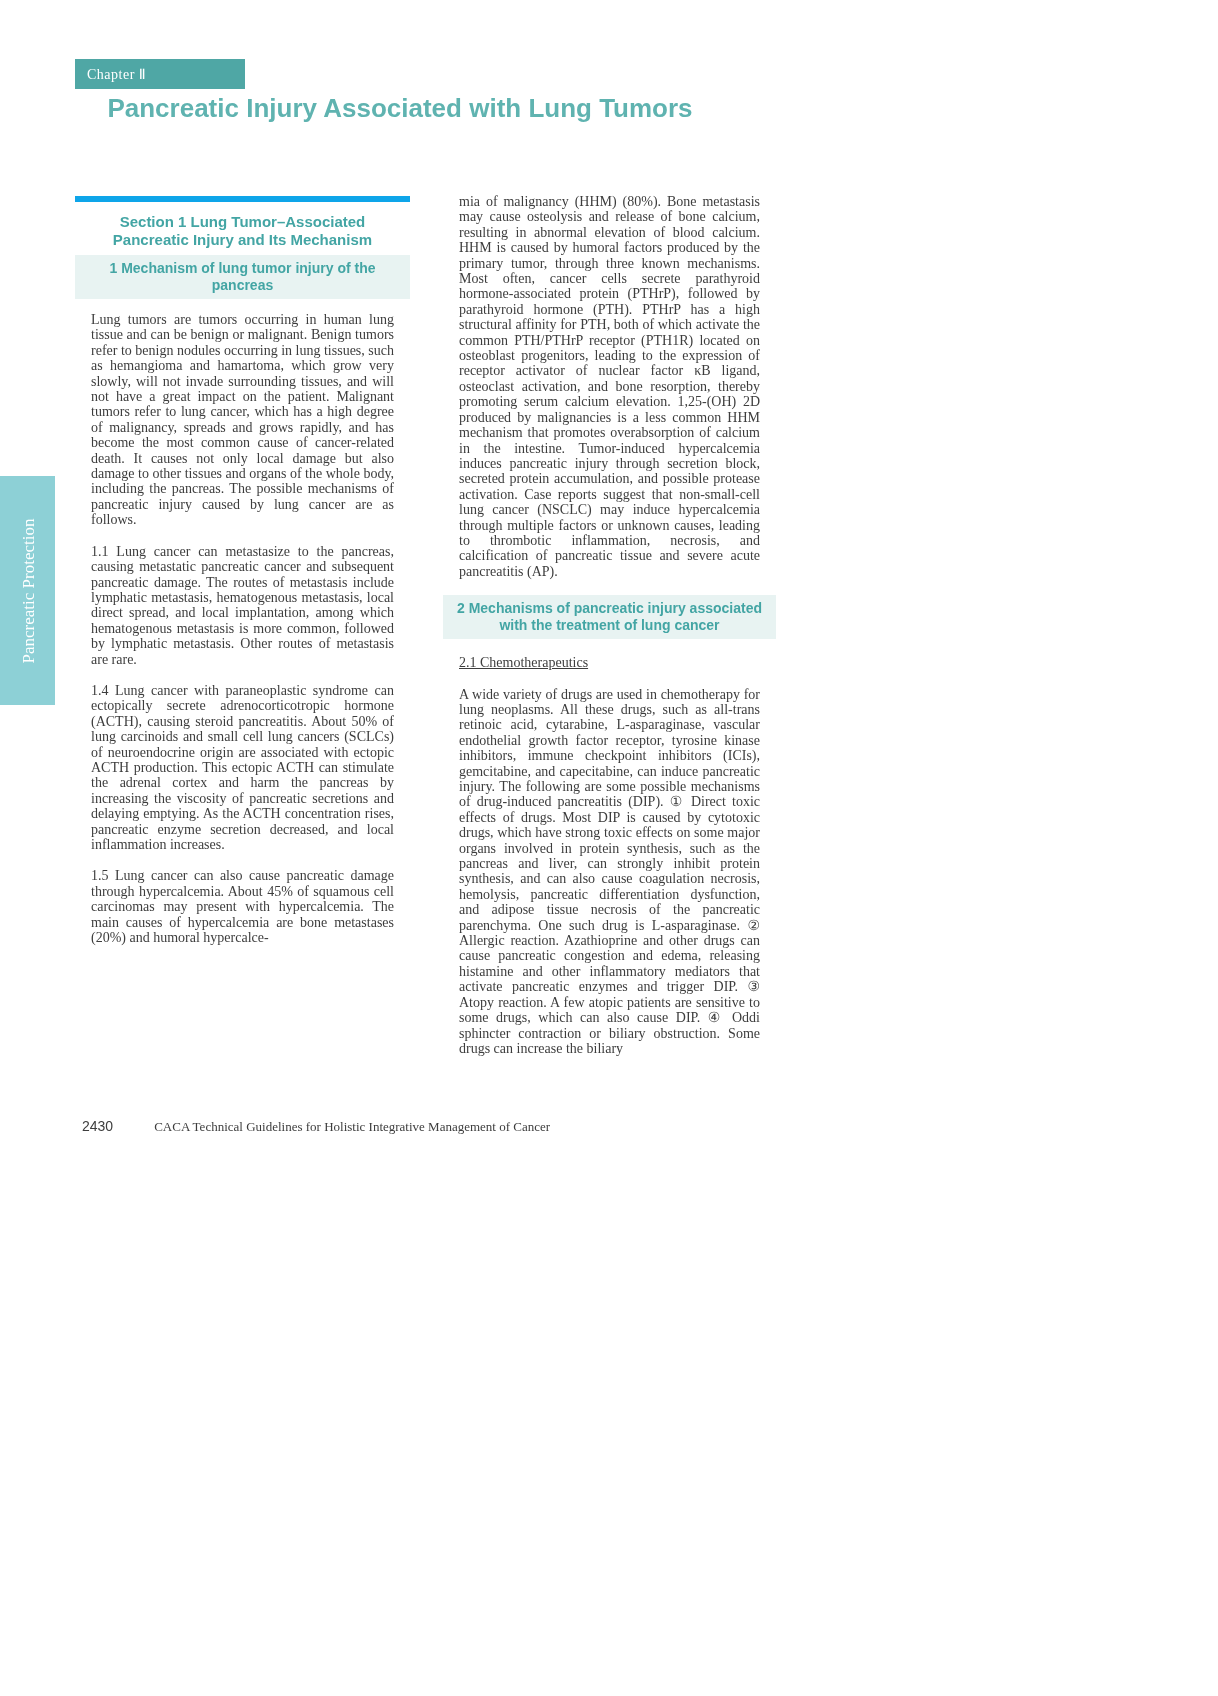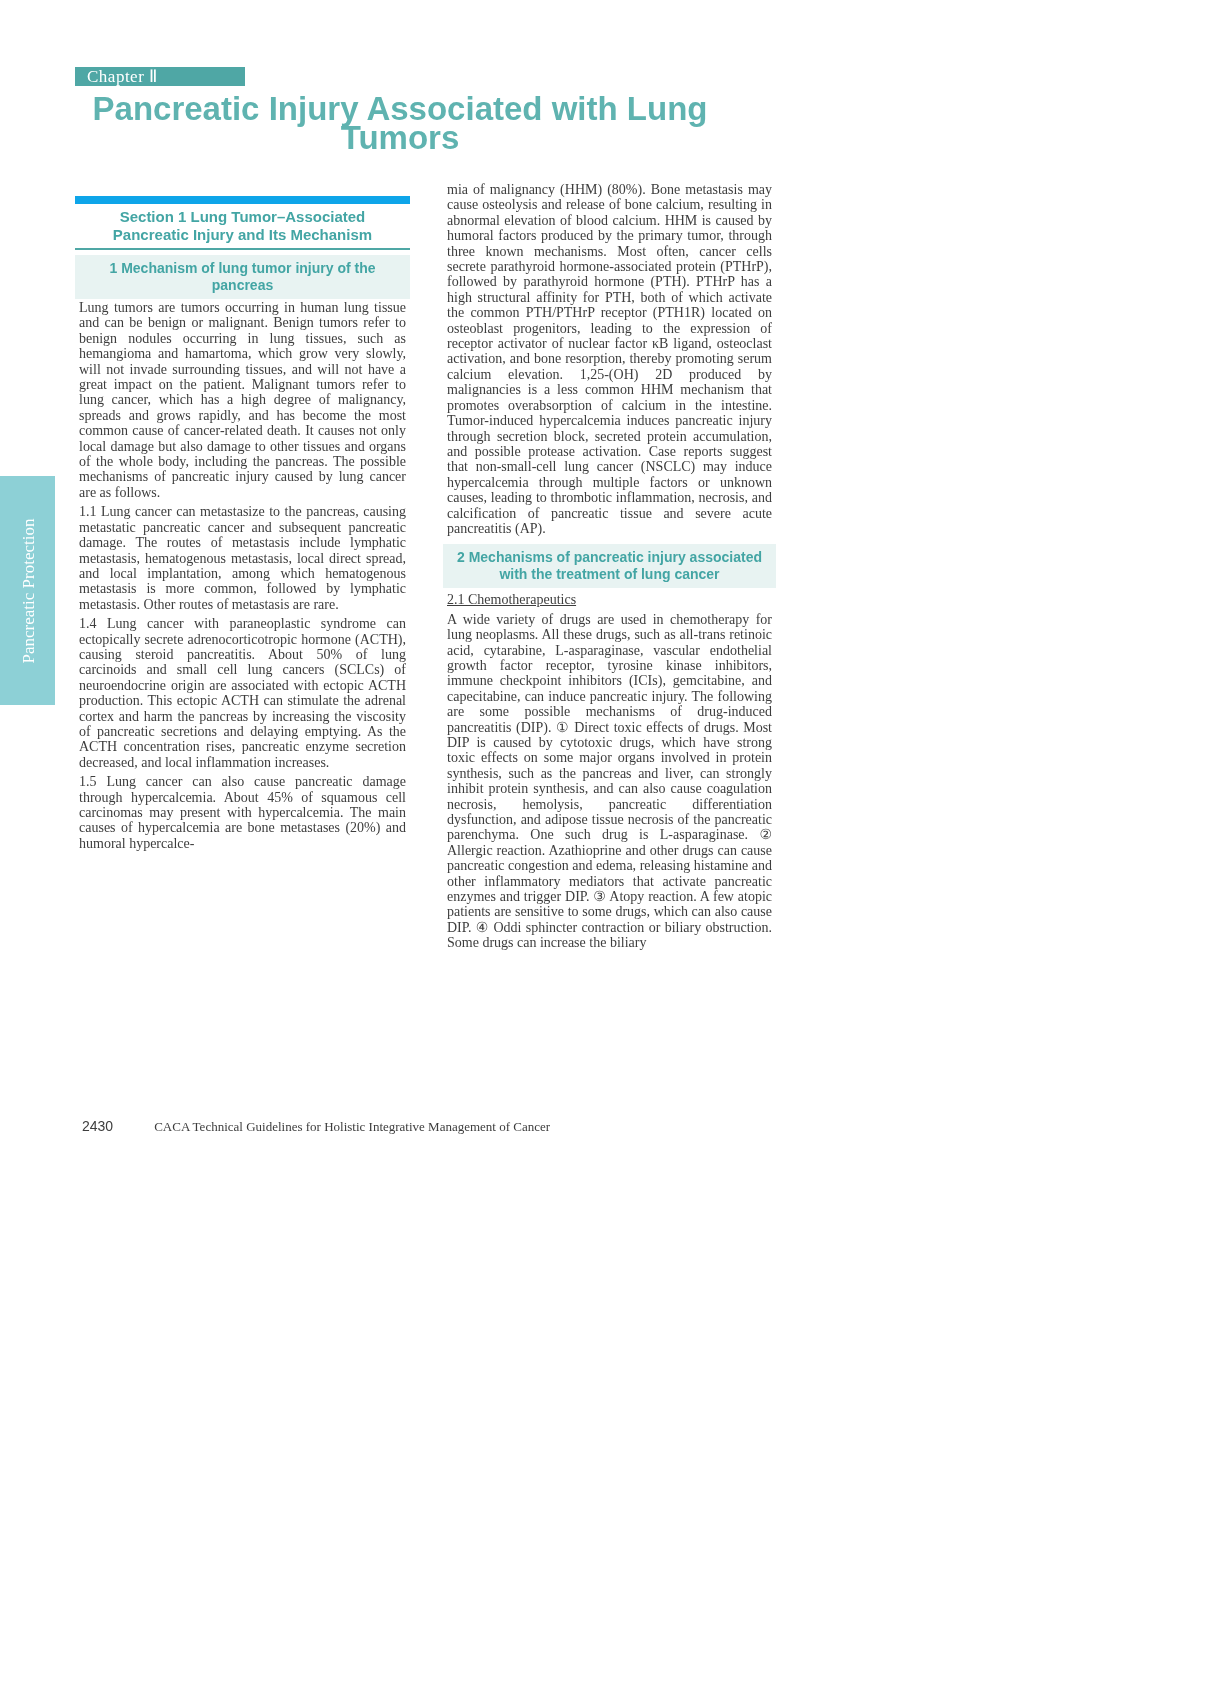--- a/index.html
+++ b/index.html
@@ -8,52 +8,52 @@
     width: 1218px;
     height: 1696px;
     background: #ffffff;
     overflow: hidden;
     font-family: "Liberation Serif", serif;
     color: #3d3d3d;
   }
   
   .chapter-tab {
     position: absolute;
-    left: 75px; top: 67px;
-    width: 170px; height: 19px;
+    left: 75px; top: 59px;
+    width: 170px; height: 30px;
     background: #4fa7a5;
     color: #ffffff;
     display: flex; align-items: center;
     padding-left: 12px;
     box-sizing: border-box;
     font-family: "Liberation Serif", serif;
-    font-size: 17px;
+    font-size: 14px;
     letter-spacing: 0.5px;
   }
   
   .page-title {
     position: absolute;
     left: 90px; top: 94px;
     width: 620px;
     text-align: center;
     font-family: "Liberation Sans", sans-serif;
     font-weight: bold;
-    font-size: 33px;
+    font-size: 26px;
     line-height: 29px;
     color: #5fb3b0;
   }
   
   .section1-heading {
     position: absolute;
     left: 75px; top: 196px;
     width: 335px;
     box-sizing: border-box;
-    border-top: 8px solid #0ea5e9;
+    border-top: 6px solid #0ea5e9;
     border-bottom: 2px solid #4fa7a5;
-    padding: 4px 6px;
+    padding: 11px 6px;
     text-align: center;
     font-family: "Liberation Sans", sans-serif;
     font-weight: bold;
     font-size: 15px;
     line-height: 18px;
     color: #43a5a4;
   }
   
   .sub-heading-box {
     box-sizing: border-box;
@@ -73,21 +73,21 @@
   }
   
   .col {
     position: absolute;
     width: 335px;
     font-size: 14px;
     line-height: 15.4px;
     text-align: justify;
     color: #3d3d3d;
   }
-  .col p { margin: 4px; }
+  .col p { margin: 16px; }
   .col-left  { left: 75px;  top: 296px; }
   .col-right { left: 443px; top: 178px; width: 333px; }
   .section2-heading { margin-top: 8px; }
   .subsection-label {
     margin: 12px 0 10px 0;
     text-align: left;
     font-size: 14px;
     text-decoration: underline;
   }
   

